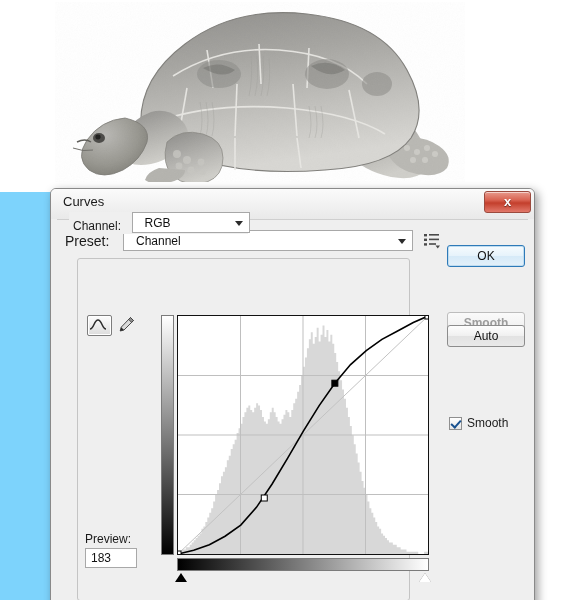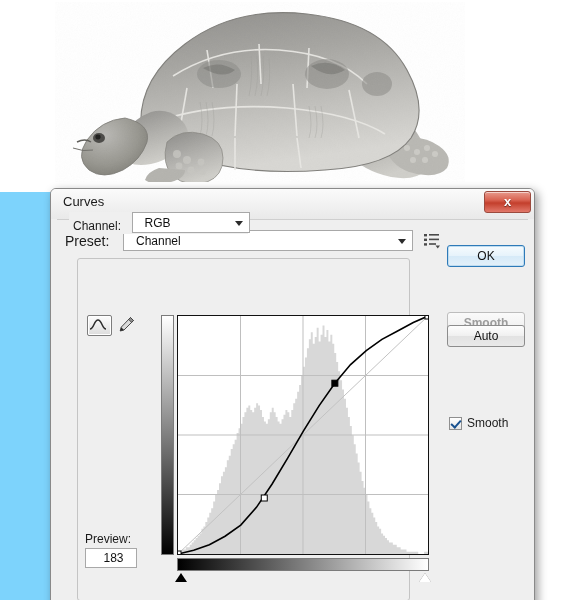--- a/index.html
+++ b/index.html
@@ -126,21 +126,21 @@
     border-left: 6px solid transparent; border-right: 6px solid transparent;
     border-bottom: 9px solid #ffffff;
     filter: drop-shadow(0 0 0.6px #555); cursor: pointer;
   }
 
   
   #output-label { position: absolute; left: 28px; top: 312px; font-size: 12px; }
   #output-field {
     position: absolute; left: 28px; top: 328px; width: 52px; height: 20px;
     border: 1px solid #a8a8a8; background: #ffffff; box-sizing: border-box;
-    font-size: 12px; color: #111; padding: 2px 0 0 5px; cursor: text; text-align: center;
+    font-size: 12px; color: #111; padding: 2px 0 0 5px; cursor: text;
   }
 
   
   .checkbox-row { position: absolute; font-size: 12px; color: #1a1a1a; cursor: pointer; }
   .cbox {
     position: absolute; left: 0; top: 1px; width: 13px; height: 13px;
     border: 1px solid #8f8f8f; box-sizing: border-box;
     background: linear-gradient(to bottom,#ffffff,#e6e6e6);
   }
   .cbox.checked::after {

